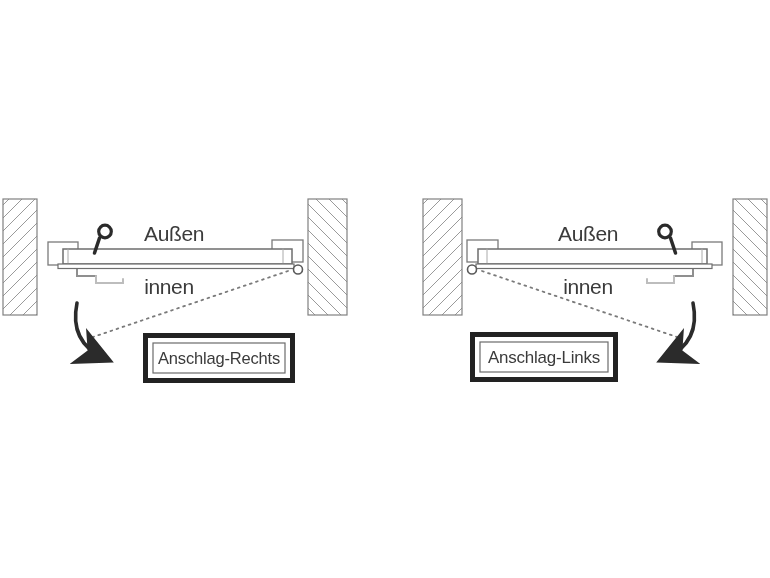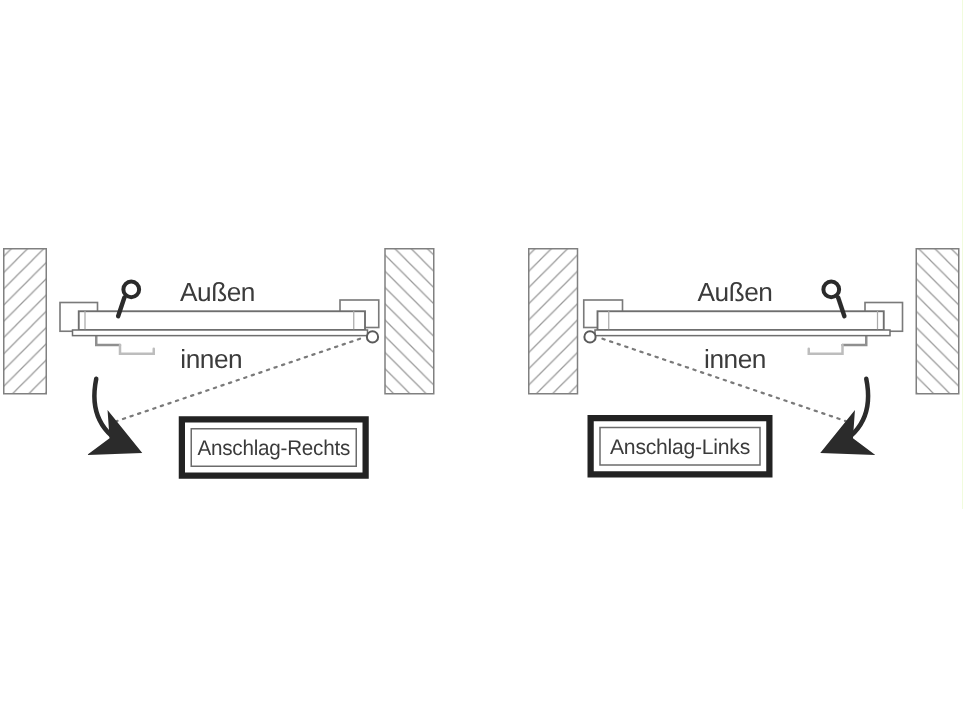--- a/index.html
+++ b/index.html
@@ -1,16 +1,16 @@
 <!DOCTYPE html>
 <html><head>
 <meta charset="utf-8">
 <style>
   html,body{margin:0;padding:0;background:#fff;}
-  .stage{width:770px;height:578px;background:#bef264;position:relative;overflow:hidden;}
+  .stage{width:770px;height:578px;background:#3b82f6;position:relative;overflow:hidden;}
   svg{display:block;}
   text{font-family:"Liberation Sans", sans-serif; fill:#3b3b3b;}
   .big-label{font-size:21px; letter-spacing:-0.4px;}
   .caption{font-size:17px; font-weight:500; letter-spacing:-0.2px;}
 </style>
 </head>
 <body>
 
 <div class="stage">
 <svg width="770" height="578" viewBox="0 0 770 578" xmlns="http://www.w3.org/2000/svg">

